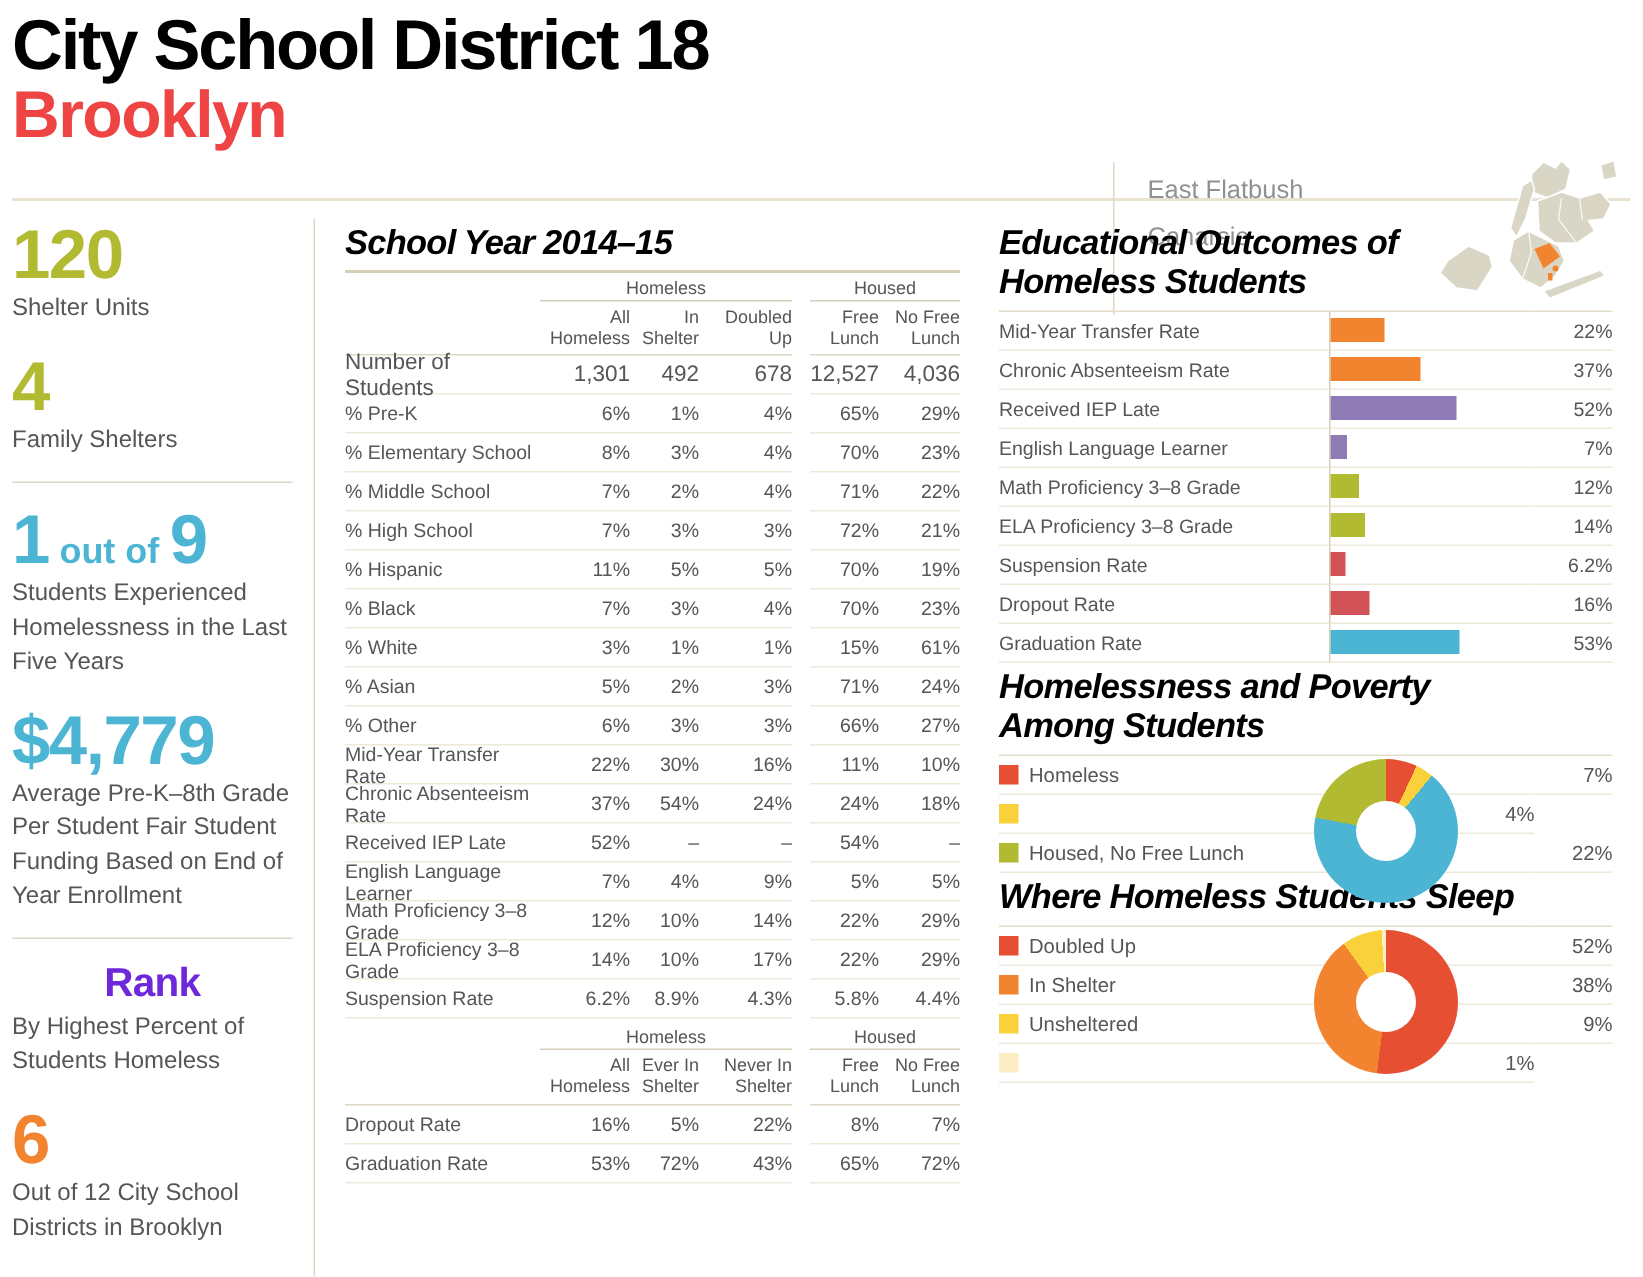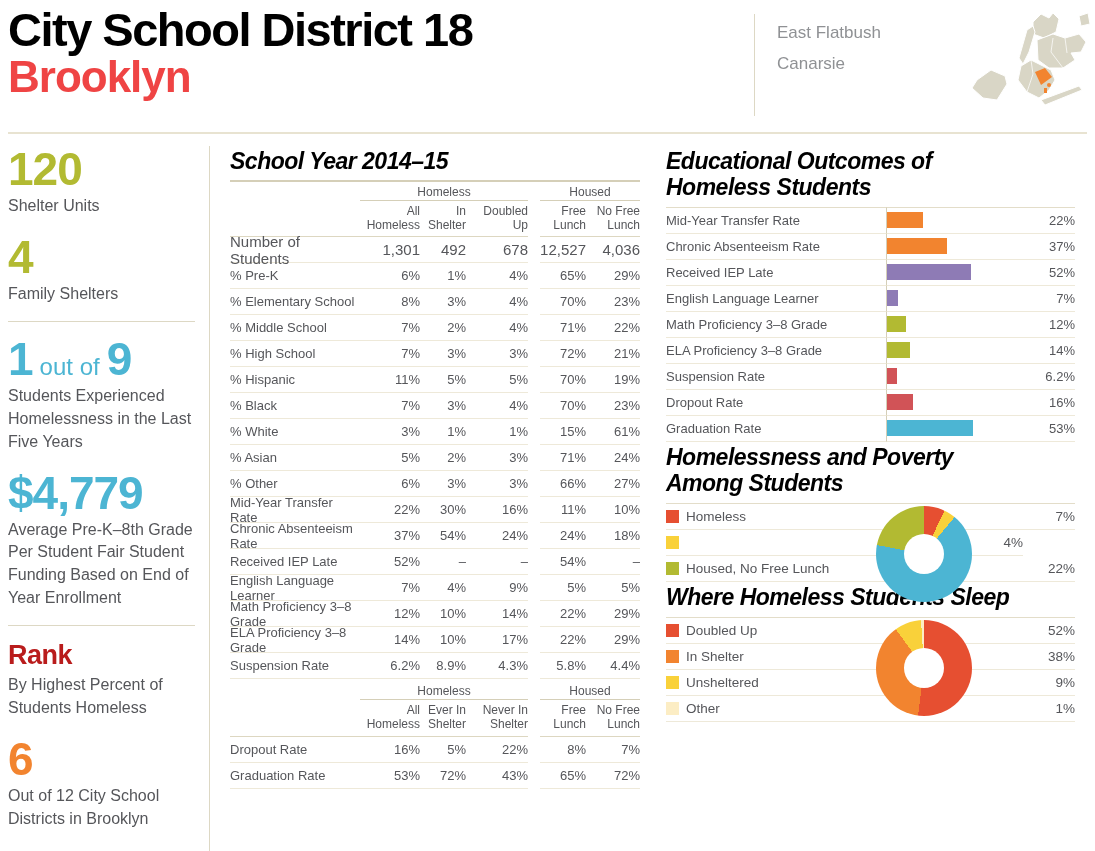--- a/index.html
+++ b/index.html
@@ -1,36 +1,36 @@
 <!DOCTYPE html>
 <html><head>
 <meta charset="utf-8">
 <style>
   html,body{margin:0;padding:0;background:#fff;}
   .page{width:1095px;height:851px;position:relative;overflow:hidden;background:#fff;
         font-family:"Liberation Sans",sans-serif;color:#55565a;box-sizing:border-box;}
   
-  .header{display:flex;padding:6px 4px 0 8px;height:128px;box-sizing:border-box;}
+  .header{display:flex;padding:6px 16px 0 8px;height:128px;box-sizing:border-box;flex-direction:column;}
   .title-block h1{margin:0;font-size:47px;line-height:1.02;letter-spacing:-1.5px;color:#000;font-weight:bold;}
   .title-block .subtitle{font-size:44px;line-height:1.05;letter-spacing:-1px;color:#ef4444;font-weight:bold;}
   .header-right{margin-left:auto;display:flex;}
   .vdiv{width:1px;background:#ddd8c4;height:102px;margin-top:8px;}
   .neighborhoods{padding:12px 0 0 22px;font-size:17px;color:#8f9194;line-height:1.8;width:190px;}
   .map-box{margin-left:auto;padding-top:2px;}
   .main-rule{height:2px;background:#e8e3d1;margin:4px 8px 0 8px;}
   
   .content{display:flex;padding:12px 8px 0 8px;}
   .sidebar{width:202px;min-height:638px;border-right:1px solid #ddd8c4;padding-right:14px;box-sizing:border-box;}
   .big{font-size:46px;font-weight:bold;line-height:1.0;letter-spacing:-1px;}
   .olive{color:#b2ba32}.blue{color:#4cb5d3}.orangec{color:#f2842f}
   .cap{font-size:16px;line-height:1.42;color:#55565a;margin:3px 0 16px;}
   .srule{height:1px;background:#ddd8c4;margin:2px 0 14px;}
   .ratio{display:flex;align-items:baseline;gap:7px;}
-  .ratio .mid{font-size:24px;font-weight:normal;}
-  .rank-h{font-size:27px;font-weight:bold;color:#b91c1c;margin:0 0 3px;letter-spacing:-0.5px;}
+  .ratio .mid{font-size:24px;font-weight:bold;}
+  .rank-h{font-size:27px;font-weight:bold;color:#6d28d9;margin:0 16px 3px;letter-spacing:-0.5px;text-align:center;}
   
   .table-col{margin-left:20px;width:410px;}
   h2.section{font-size:23px;font-weight:bold;color:#000;margin:2px 0 6px;letter-spacing:-0.5px;
              line-height:1.13;white-space:pre-line;font-style:italic;}
   .t-title-rule{height:2px;background:#d5cfb8;margin-bottom:3px;}
   .t-grid{display:grid;grid-template-columns:130px 60px 46px 62px 12px 46px 54px;}
   .t-ghead{height:16px;}
   .t-ghead .grp{font-size:12px;text-align:center;color:#55565a;border-bottom:1px solid #d5cfb8;line-height:15px;}
   .t-chead .hc{font-size:12px;text-align:right;white-space:pre-line;line-height:1.18;
                padding:3px 0 4px;border-bottom:1px solid #ddd7c1;color:#55565a;}
@@ -472,21 +472,20 @@
             <div class="swc">
               <span class="sw" style="background: rgb(249, 209, 58);"></span>
             </div>
             <div class="lg-label">Unsheltered</div>
             <div class="lg-val">9%</div>
           </div>
           <div class="lg-row">
             <div class="swc">
               <span class="sw" style="background: rgb(252, 237, 196);"></span>
             </div>
-            <div class="lg-label">Other</div>
             <div class="lg-val">1%</div>
           </div>
           <div class="donut" style="background: conic-gradient(rgb(230, 79, 49) 0%, rgb(230, 79, 49) 52%, rgb(242, 132, 47) 52%, rgb(242, 132, 47) 90%, rgb(249, 209, 58) 90%, rgb(249, 209, 58) 99%, rgb(252, 237, 196) 99%, rgb(252, 237, 196) 100%);">
             <div class="hole"></div>
           </div>
         </div>
     </section>
   </div>
 
 </div>

